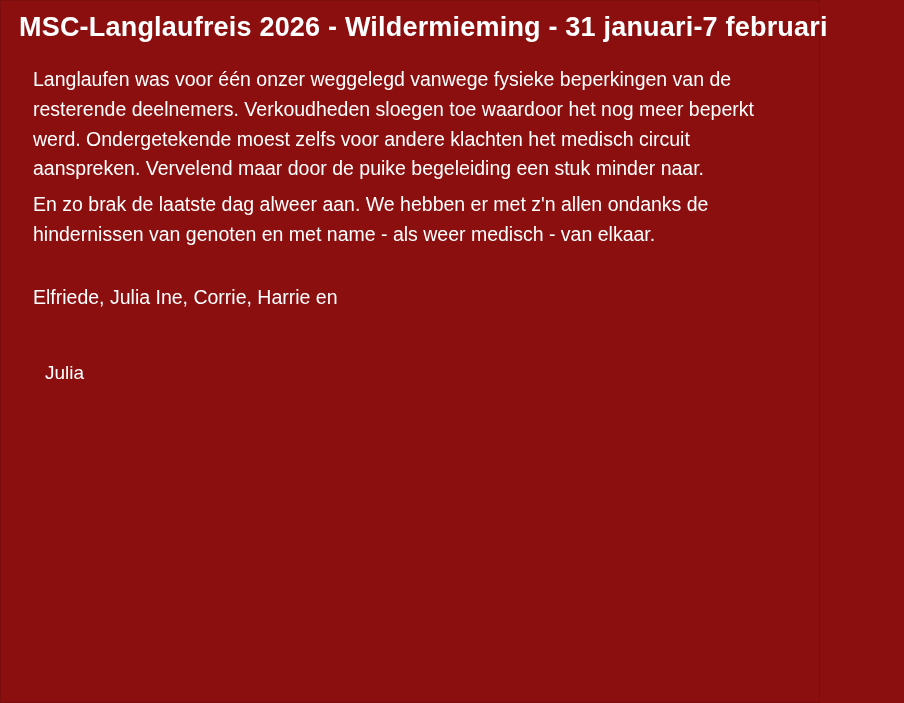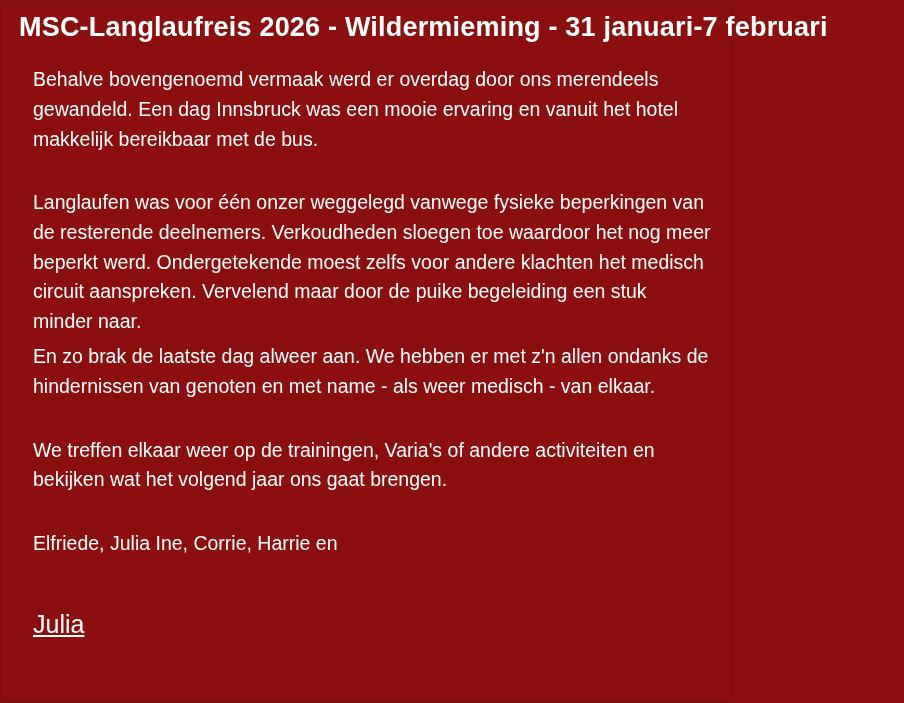--- a/index.html
+++ b/index.html
@@ -9,21 +9,21 @@
   body {
     width: 904px;
     height: 703px;
     background: #8c0f10;
     font-family: "Liberation Sans", sans-serif;
     color: #ffffff;
     overflow: hidden;
   }
   .page {
     position: relative;
-    width: 732px;
+    width: 820px;
     height: 703px;
     box-sizing: border-box;
     background: #8c0f10;
     border: 1px solid #7a0d0e;
   }
   .title {
     font-size: 27px;
     font-weight: bold;
     letter-spacing: 0.2px;
     padding: 10px 0 0 18px;
@@ -44,41 +44,38 @@
   }
   .para.gap-big {
     margin-bottom: 34px;
   }
   .signature {
     font-size: 19.5px;
     line-height: 1.52;
     margin: 0 0 46px 0;
   }
   .signature-last {
-    font-size: 25px;
+    font-size: 19px;
     line-height: 1.52;
-    margin: 0;
-    text-decoration: underline;
+    margin: 12px;
   }
 </style>
 </head>
 <body>
 
 <div class="page">
 
   <div class="title">MSC-Langlaufreis 2026  - Wildermieming - 31 januari-7 februari</div>
 
   <div class="body-area">
 
-    <p class="para gap-big">Behalve bovengenoemd vermaak werd er overdag door ons merendeels gewandeld. Een dag Innsbruck was een mooie ervaring en vanuit het hotel makkelijk bereikbaar met de bus.</p>
 
     <p class="para tight">Langlaufen was voor één onzer weggelegd vanwege fysieke beperkingen van de resterende deelnemers.  Verkoudheden sloegen toe waardoor het nog meer beperkt werd. Ondergetekende moest zelfs voor andere klachten het medisch circuit aanspreken.  Vervelend maar door de puike begeleiding een stuk minder naar.</p>
 
     <p class="para gap-big">En zo brak de laatste dag alweer aan. We hebben er met z'n allen ondanks de hindernissen van genoten en met name - als weer medisch - van elkaar.</p>
 
-    <p class="para gap-big">We treffen elkaar weer op de trainingen, Varia's of andere activiteiten en bekijken wat het volgend jaar ons gaat brengen.</p>
 
     <p class="signature">Elfriede, Julia  Ine, Corrie,  Harrie en</p>
 
     <p class="signature-last">Julia</p>
 
   </div>
 </div>
 
 </body></html>

